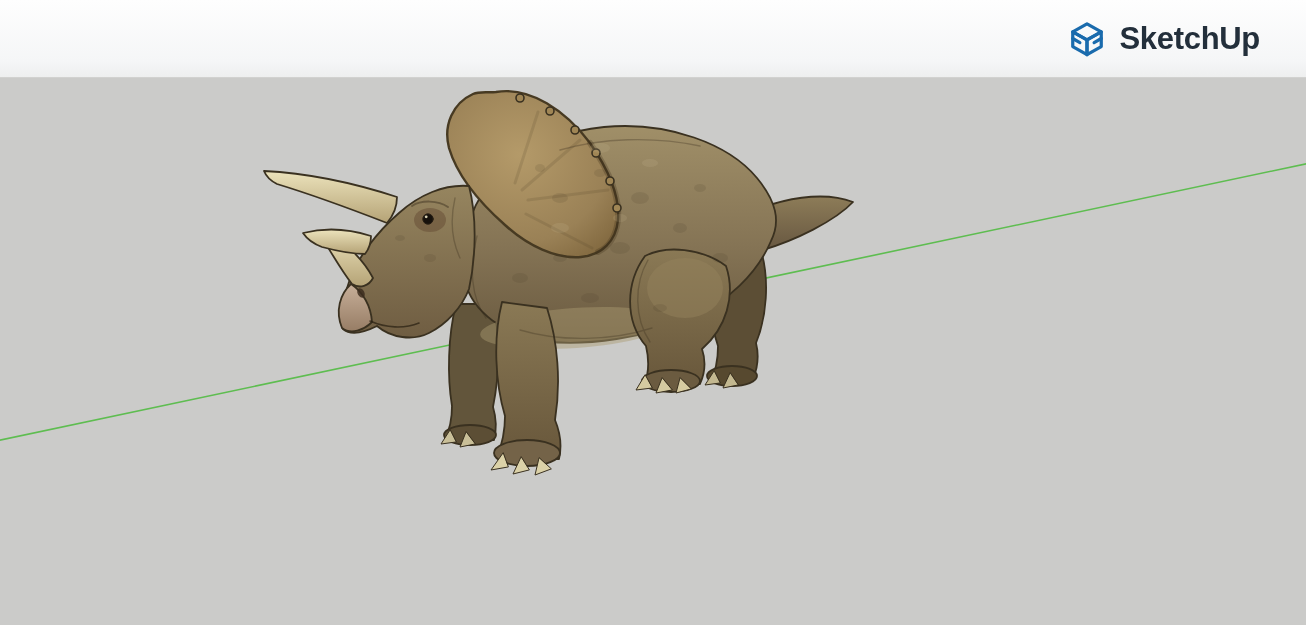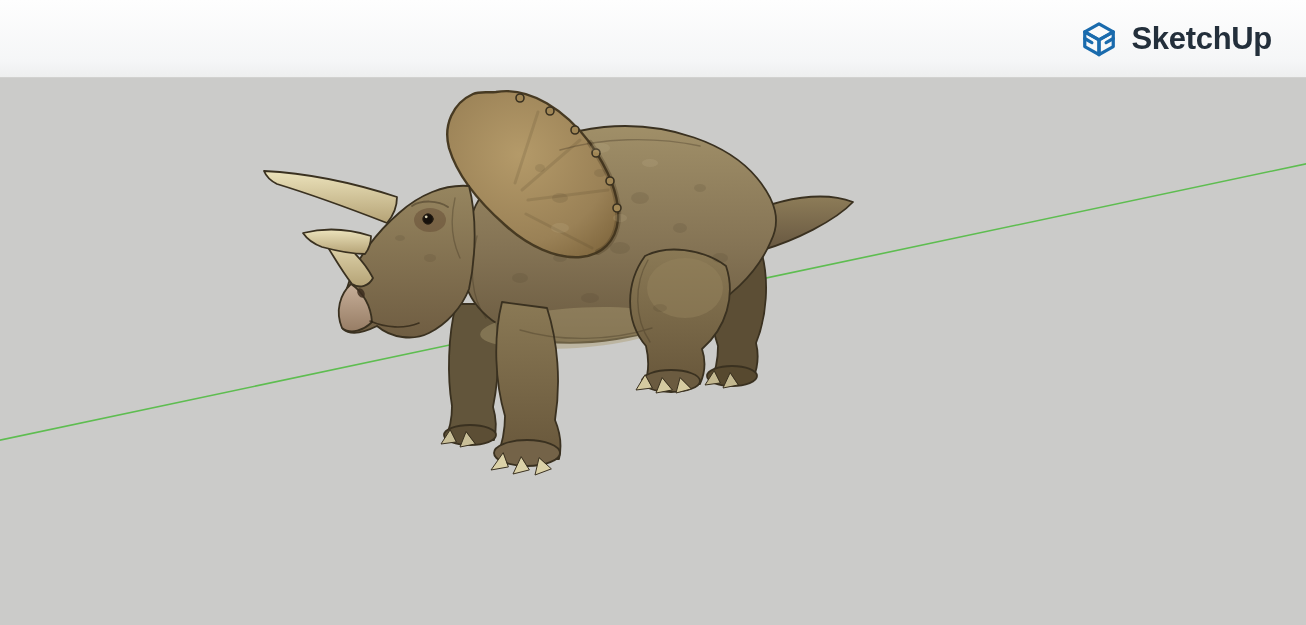--- a/index.html
+++ b/index.html
@@ -6,21 +6,21 @@
   .app{
     width:1306px;height:625px;position:relative;overflow:hidden;
     font-family:"Liberation Sans","DejaVu Sans",sans-serif;
     background:#cbcbc9;
   }
   .topbar{
     height:78px;box-sizing:border-box;
     background:linear-gradient(180deg,#fefefe 0%,#f5f6f7 80%,#eeefef 100%);
     border-bottom:1px solid #d2d2d0;
     display:flex;align-items:center;justify-content:flex-end;
-    padding:0 34px;
+    padding:0 46px;
   }
   .brand{display:flex;align-items:center;gap:13px;}
   .logo-icon{display:block;}
   .wordmark{
     font-size:31px;font-weight:700;color:#232f3b;letter-spacing:-0.3px;
     line-height:1;
   }
   .viewport{height:547px;position:relative;}
   .viewport svg{display:block;}
 </style>

